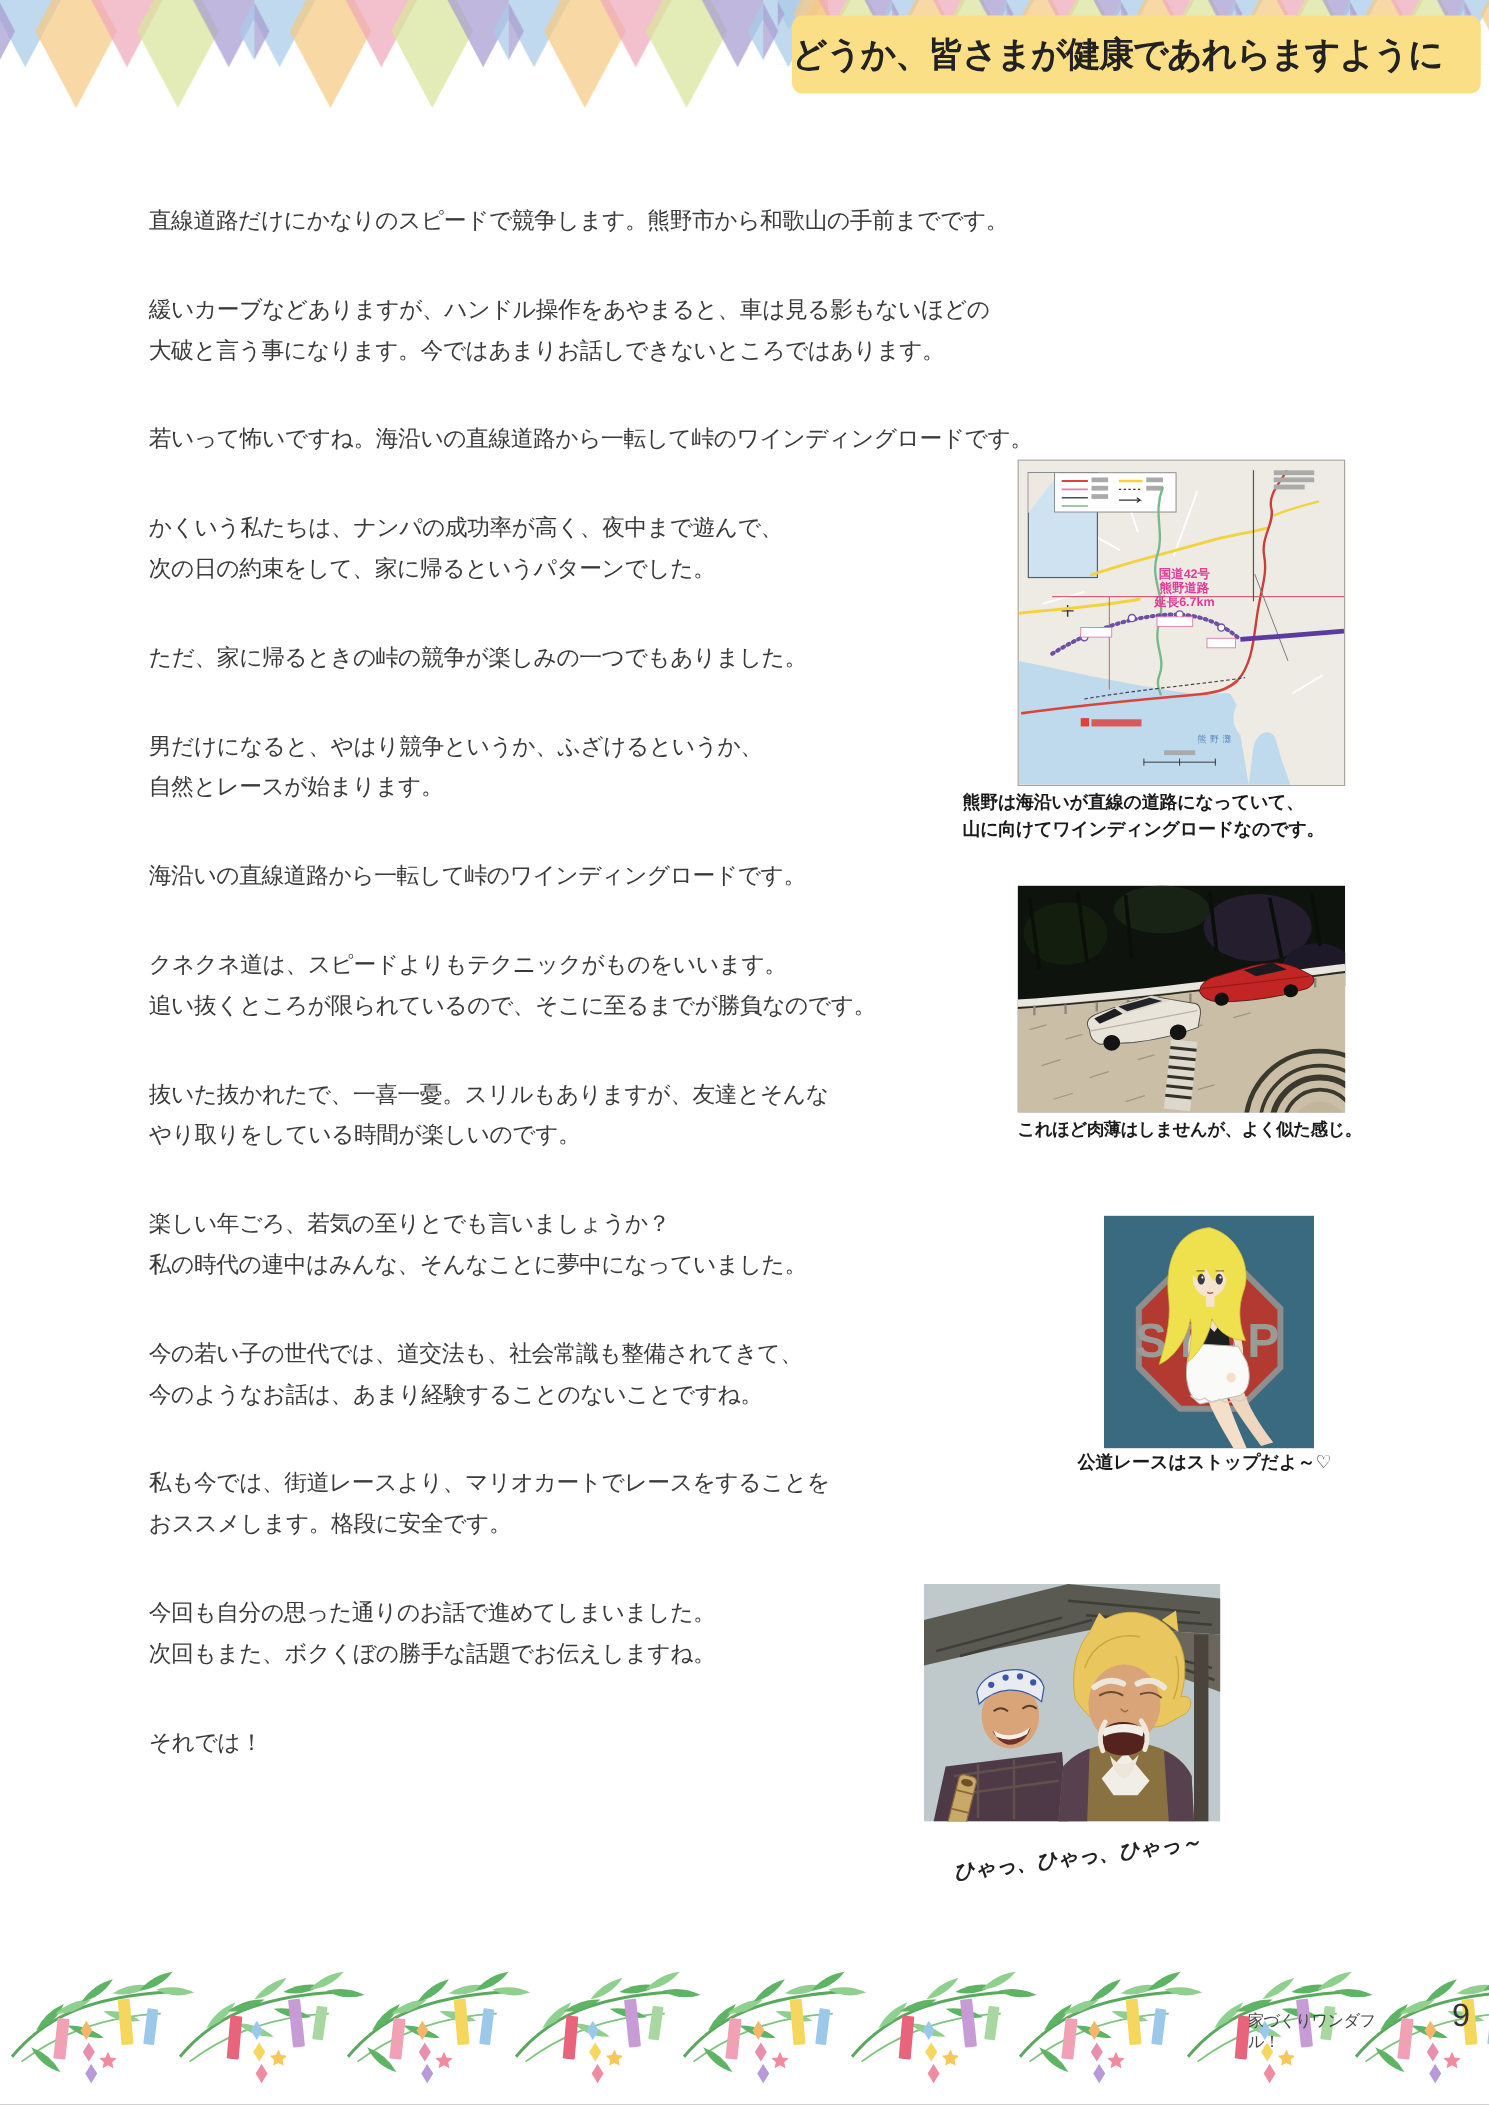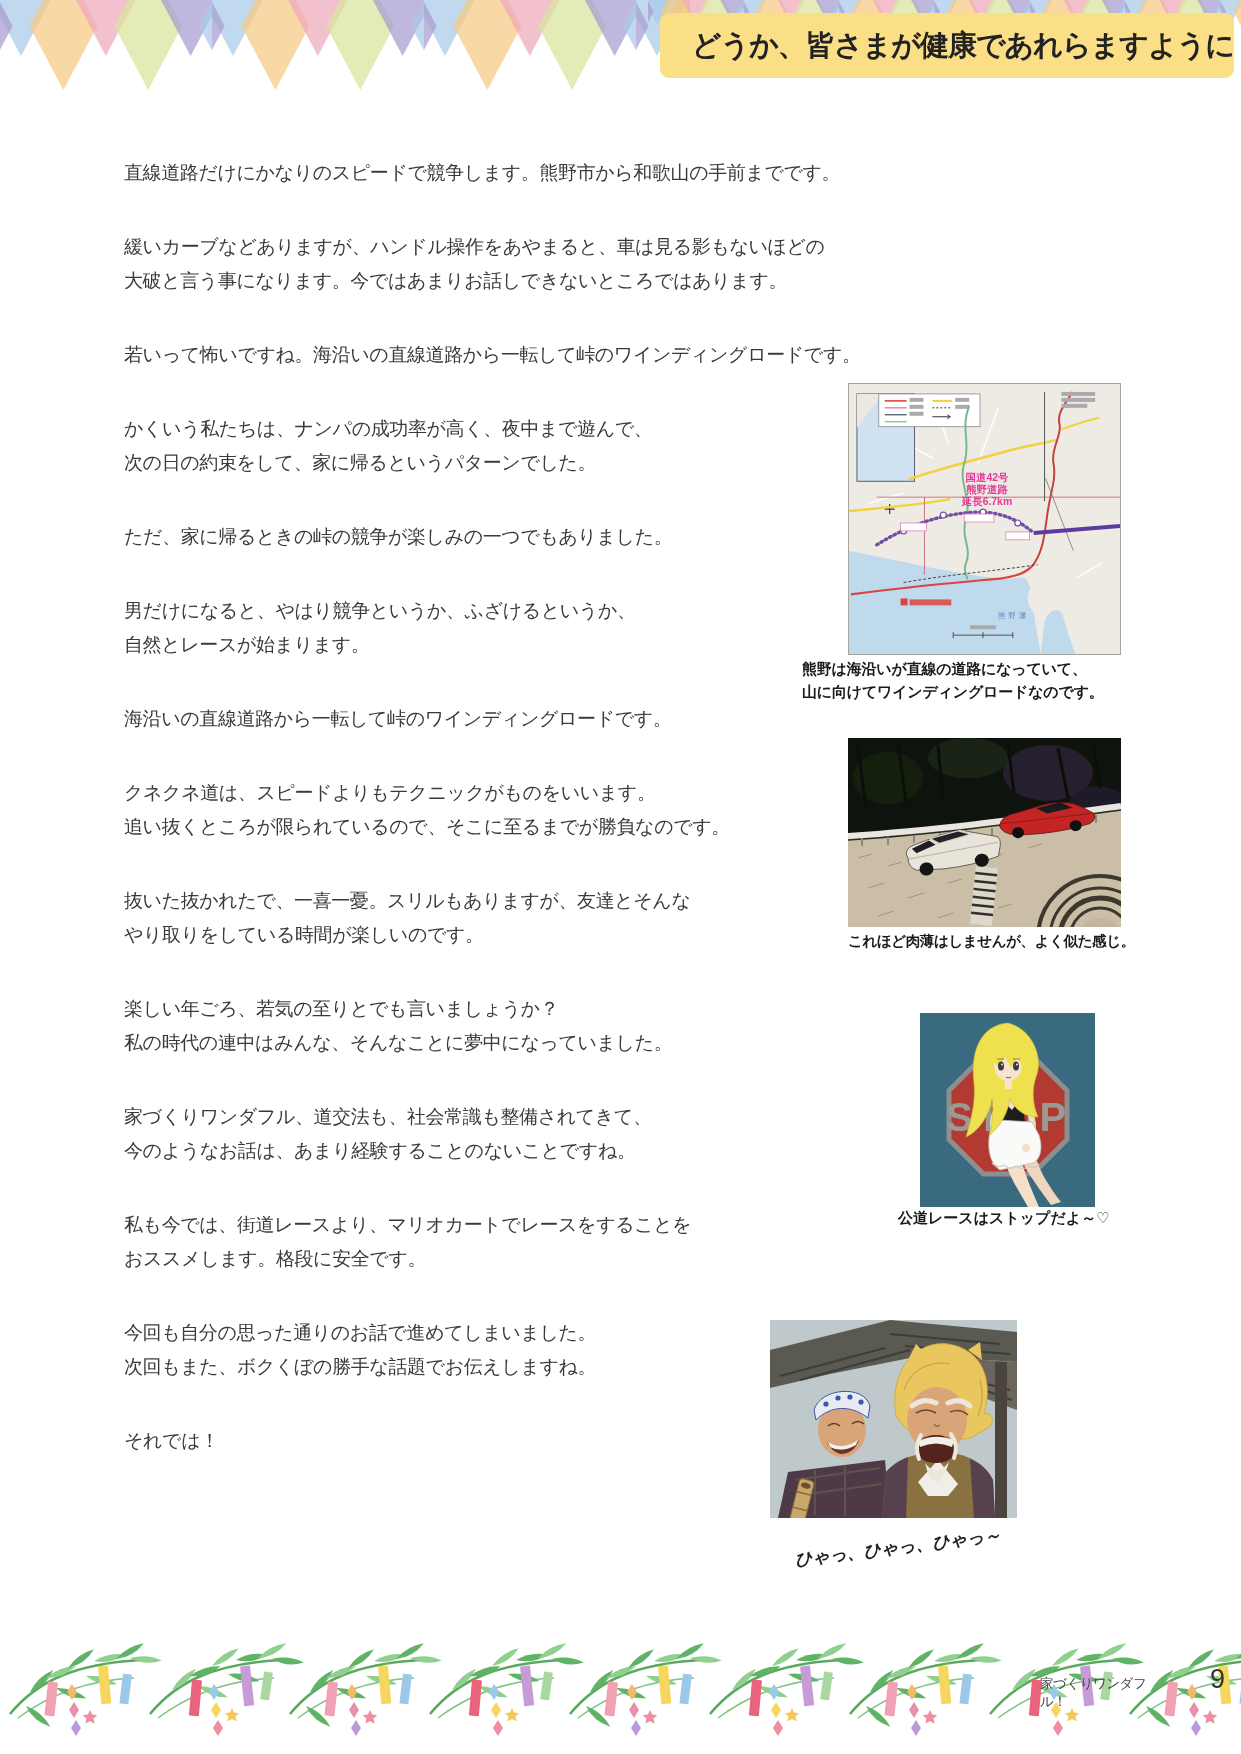--- a/index.html
+++ b/index.html
@@ -1,26 +1,26 @@
 <!DOCTYPE html>
 <html><head>
 <meta charset="utf-8">
 <style>
   html,body{margin:0;padding:0;background:#888;}
   #page{position:relative;width:1241px;height:1754px;background:#ffffff;margin:0 auto;overflow:hidden;
         font-family:"Liberation Sans","DejaVu Sans",sans-serif;}
   
   .top-border{position:absolute;left:0;top:0;}
   .banner{position:absolute;left:660px;top:13px;width:574px;height:65px;background:#FBDF87;border-radius:9px;
-          display:flex;align-items:center;justify-content:flex-end;z-index:3;}
+          display:flex;align-items:center;justify-content:flex-start;z-index:3;}
   .banner span{font-weight:bold;font-size:29px;letter-spacing:-1px;color:#222;}
   
   .article{position:absolute;left:124px;top:156px;width:740px;color:#3a3a3a;
            font-family:"Liberation Serif","DejaVu Serif",serif;font-size:19px;line-height:34px;letter-spacing:-0.4px;}
-  .article p{margin:0 0 40px;white-space:pre-line;}
+  .article p{margin:12px 0 40px;white-space:pre-line;}
   .article p.tight{margin-bottom:2px;}
   .article p.sign{margin-left:310px;}
   
   .fig{position:absolute;display:block;}
   .fig-map{left:848px;top:383px;width:273px;height:272px;border:1px solid #a8a49c;box-sizing:border-box;}
   .fig-cars{left:848px;top:738px;width:273px;height:189px;}
   .fig-girl{left:920px;top:1013px;width:175px;height:194px;}
   .fig-men{left:770px;top:1320px;width:247px;height:198px;}
   .caption{position:absolute;color:#1a1a1a;font-weight:bold;}
   .cap-map{left:802px;top:657px;font-size:15px;line-height:23px;letter-spacing:-0.2px;white-space:pre-line;}
@@ -73,21 +73,21 @@
     <p>ただ、家に帰るときの峠の競争が楽しみの一つでもありました。</p>
     <p>男だけになると、やはり競争というか、ふざけるというか、
 自然とレースが始まります。</p>
     <p>海沿いの直線道路から一転して峠のワインディングロードです。</p>
     <p>クネクネ道は、スピードよりもテクニックがものをいいます。
 追い抜くところが限られているので、そこに至るまでが勝負なのです。</p>
     <p>抜いた抜かれたで、一喜一憂。スリルもありますが、友達とそんな
 やり取りをしている時間が楽しいのです。</p>
     <p>楽しい年ごろ、若気の至りとでも言いましょうか？
 私の時代の連中はみんな、そんなことに夢中になっていました。</p>
-    <p>家づくりワンダフル、道交法も、社会常識も整備されてきて、
+    <p>今の若い子の世代では、道交法も、社会常識も整備されてきて、
 今のようなお話は、あまり経験することのないことですね。</p>
     <p>私も今では、街道レースより、マリオカートでレースをすることを
 おススメします。格段に安全です。</p>
     <p>今回も自分の思った通りのお話で進めてしまいました。
 次回もまた、ボクくぼの勝手な話題でお伝えしますね。</p>
     <p class="tight">それでは！</p>
   </div>
 
   <svg class="fig fig-map" viewBox="0 0 273 272">
     <rect width="273" height="272" fill="#EEEBE4"></rect>

